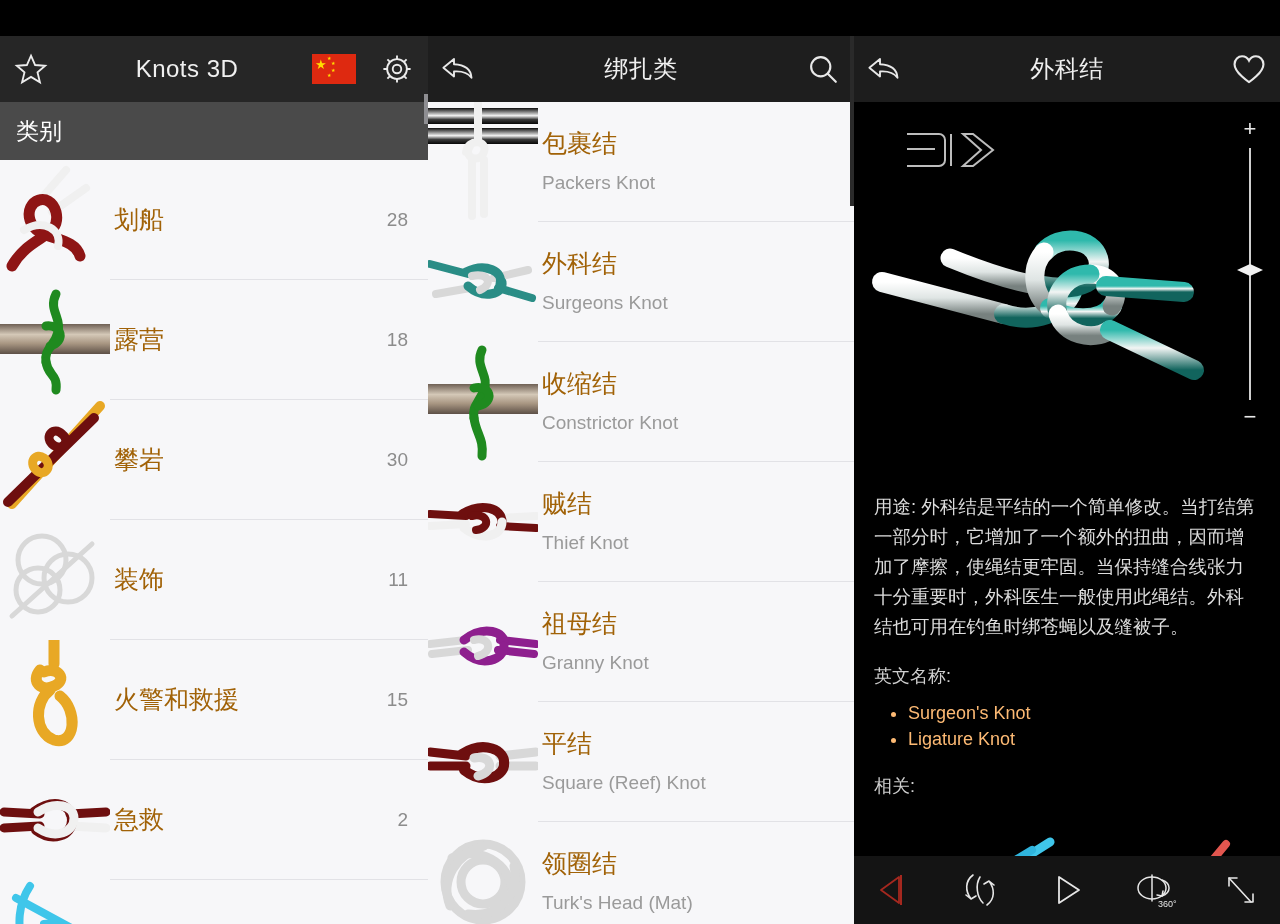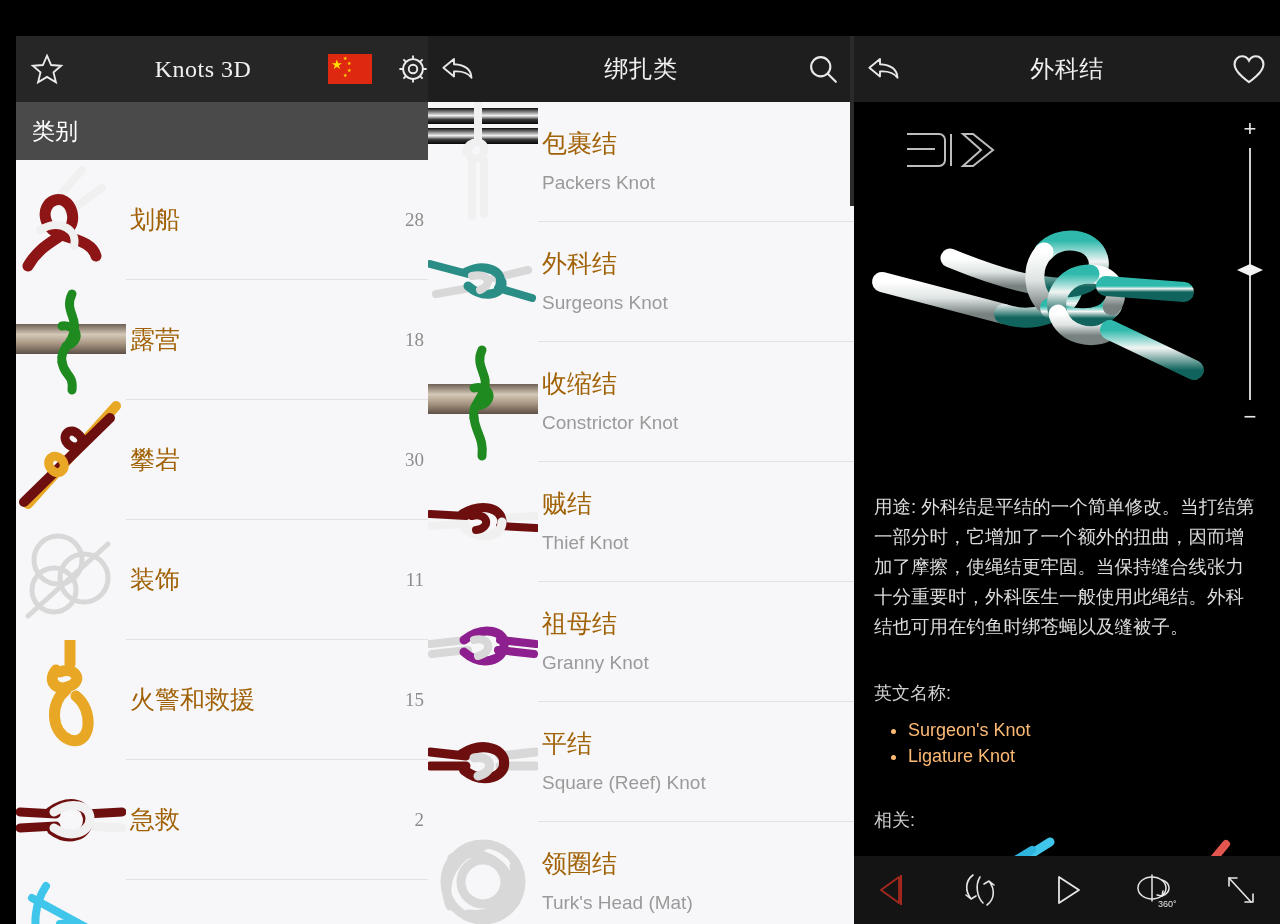--- a/index.html
+++ b/index.html
@@ -8,21 +8,21 @@
     background:#000;
     font-family:"Liberation Sans","DejaVu Sans",sans-serif;
   }
   #app { position:relative; width:1280px; height:924px; background:#000; }
 
   
   .statusbar { position:absolute; left:0; top:0; width:1280px; height:36px; background:#000; }
 
   
   .pane { position:absolute; top:36px; height:888px; overflow:hidden; }
-  #pane-left   { left:16px;   width:428px; background:#f7f7f9;font-family:Liberation Serif, serif; }
+  #pane-left   { left:0;   width:428px; background:#f7f7f9; }
   #pane-mid    { left:428px; width:426px; background:#f7f7f9; }
   #pane-right  { left:854px; width:426px; background:#000; }
 
   
   .topbar { position:relative; height:66px; background:#262626; display:flex;
             align-items:center; color:#eee; }
   #pane-left  .topbar { background:#262626; }
   #pane-mid   .topbar { background:#1e1e1e;gap:48px; }
   #pane-right .topbar { background:#1d1d1d; }
   .topbar .title { flex:1; text-align:center; font-size:24px; color:#f0f0f0; letter-spacing:.5px; }
@@ -73,21 +73,21 @@
   .zs-line { position:absolute; left:14px; top:38px; width:2px; height:252px; background:#cfcfcf; }
   .zs-plus, .zs-minus { position:absolute; left:0; width:30px; text-align:center;
                         color:#e8e8e8; font-size:22px; line-height:1; }
   .zs-plus { top:8px; }
   .zs-minus{ top:296px; font-size:22px; }
   .zs-knob { position:absolute; left:0; top:152px; width:30px; height:16px; }
 
   .desc { position:absolute; left:0; top:440px; width:426px; height:392px;
           overflow:hidden; padding:16px 20px 0 20px; color:#e4e4e4; }
   .desc p.body { font-size:18.5px; line-height:1.62; color:#ddd; }
-  .desc .label { font-size:18px; color:#cfcfcf; margin-top:39px; }
+  .desc .label { font-size:18px; color:#cfcfcf; margin-top:22px; }
   .desc ul { margin:12px 0 0 34px; }
   .desc li { font-size:18px; color:#fdba74; line-height:1.45; }
   .related-row { position:absolute; left:0; bottom:0; width:426px; height:40px; overflow:hidden; }
 
   .bottombar { position:absolute; left:0; bottom:0; width:426px; height:68px;
                background:#141414; display:flex; align-items:center;gap:8px; }
   .bottombar .bbtn { flex:1; display:flex; align-items:center; justify-content:center; height:68px; }
 </style>
 </head>
 <body>

